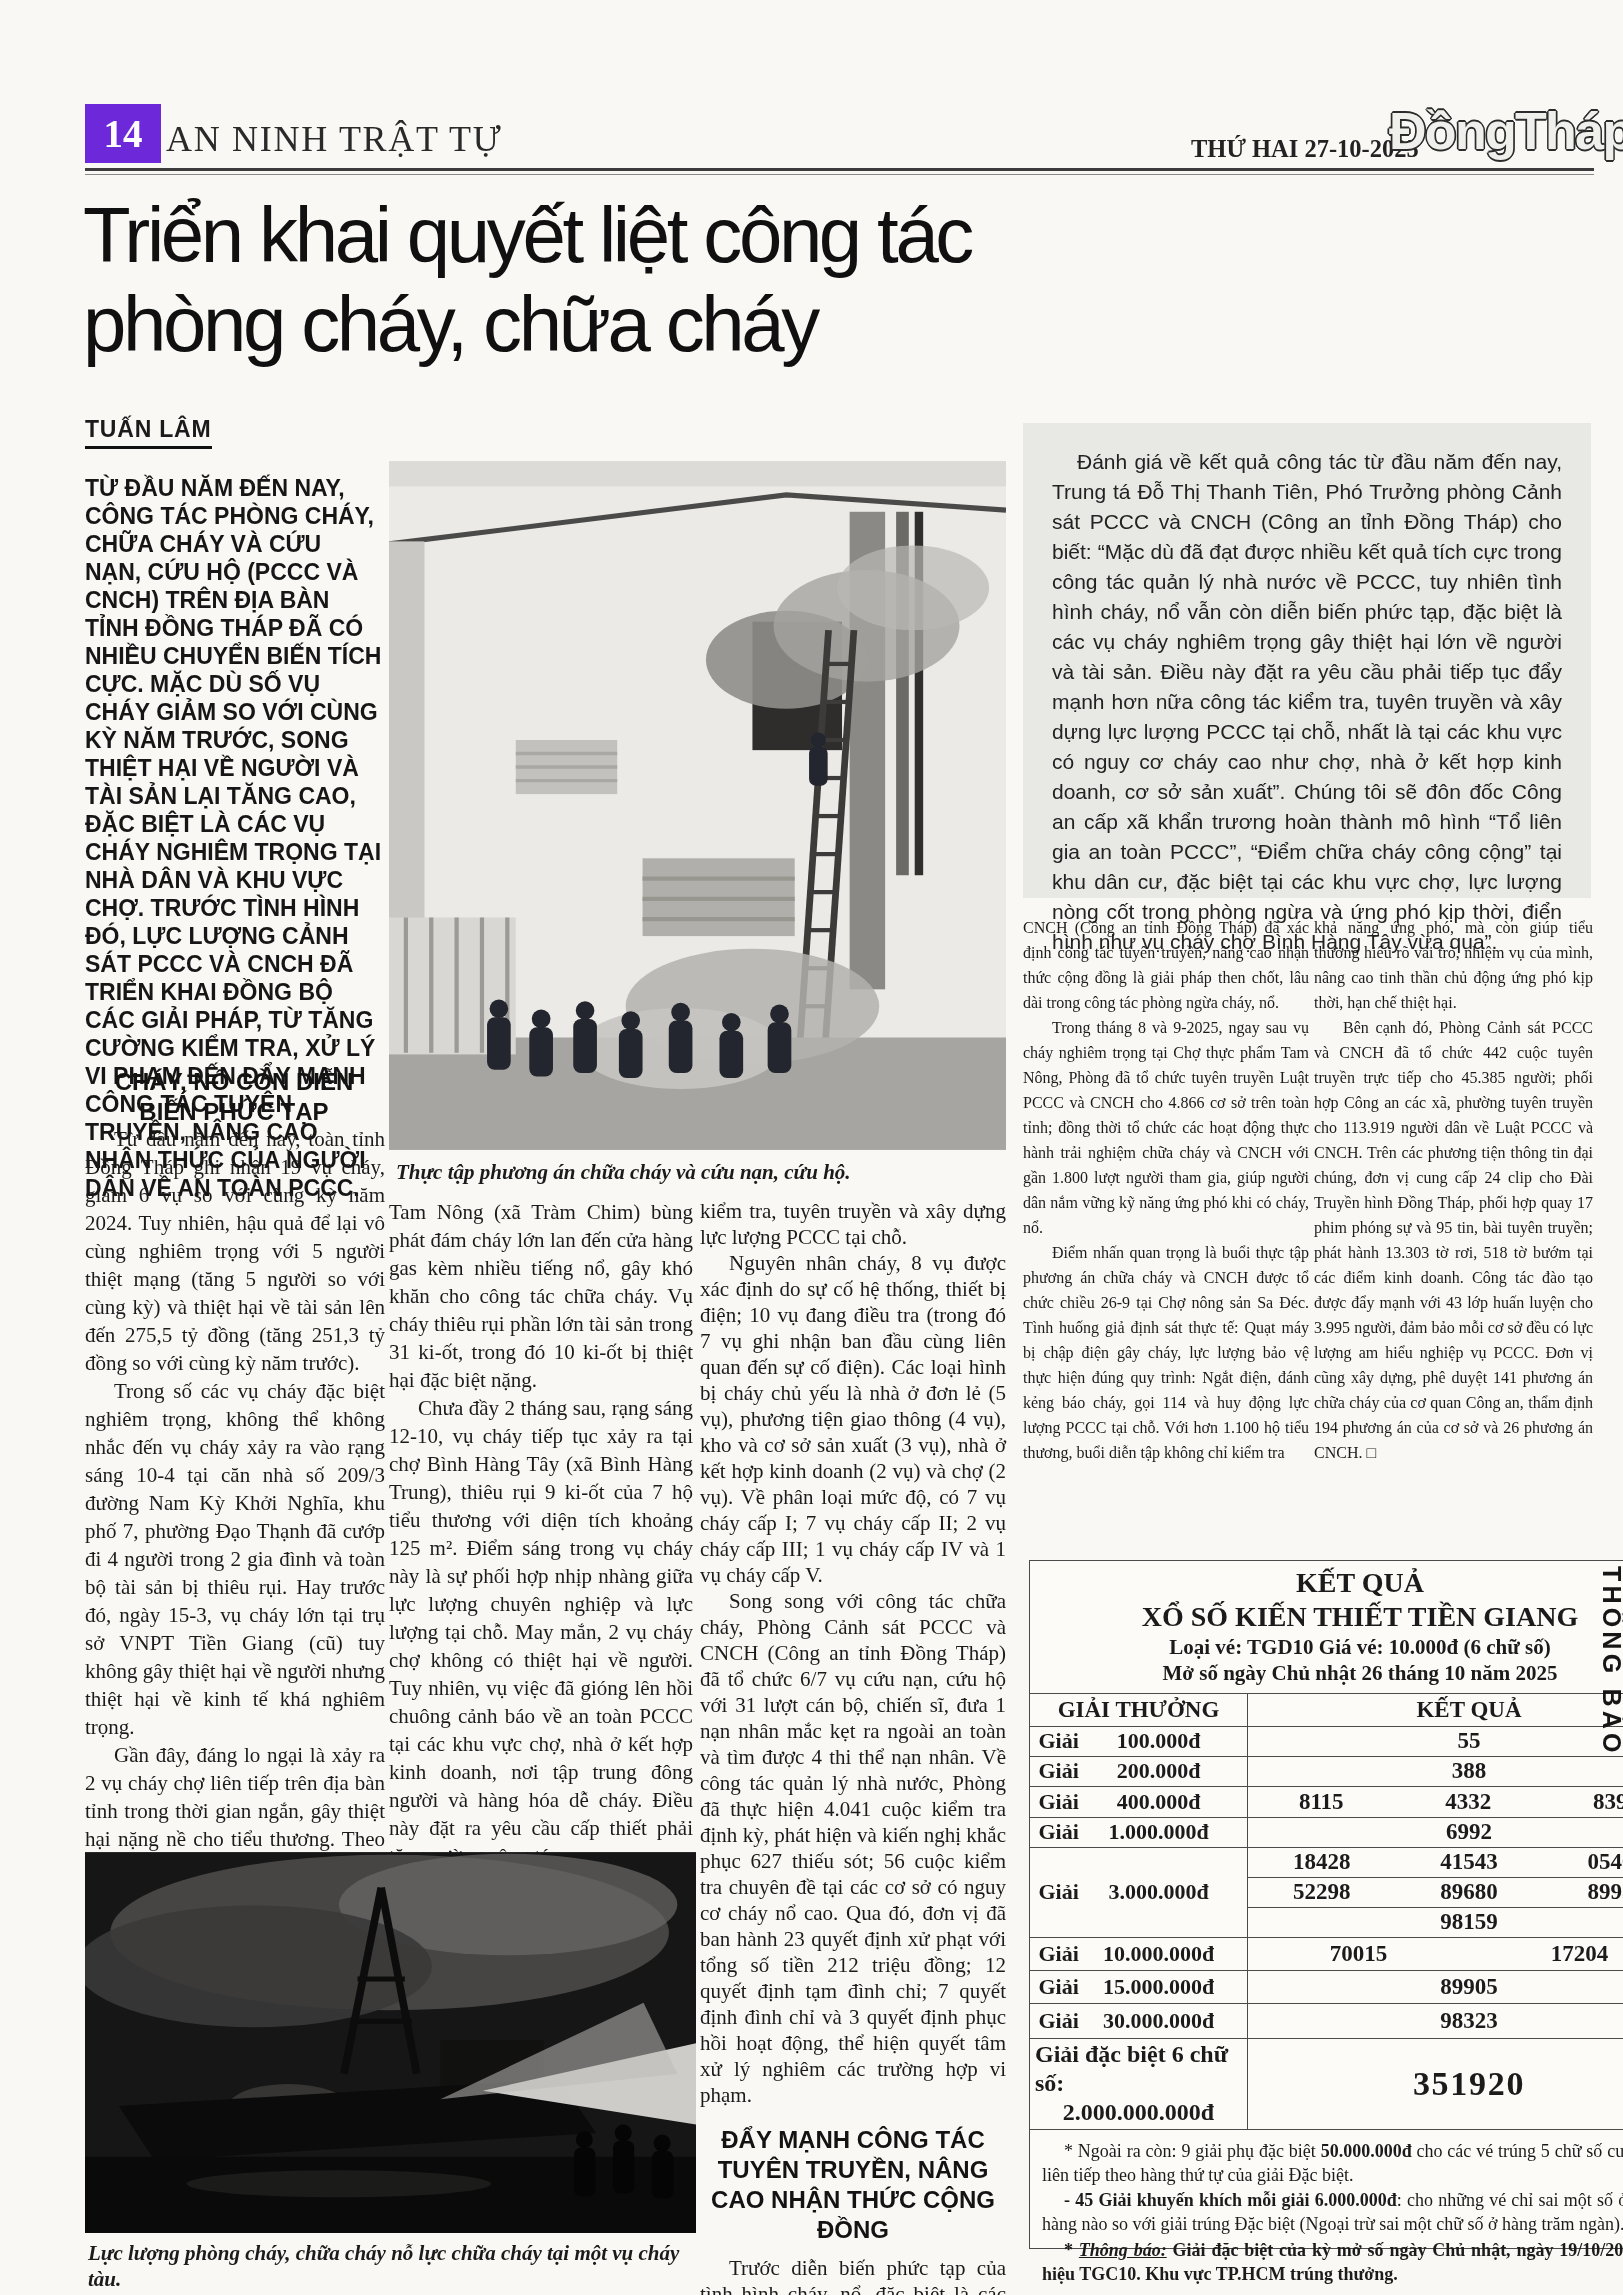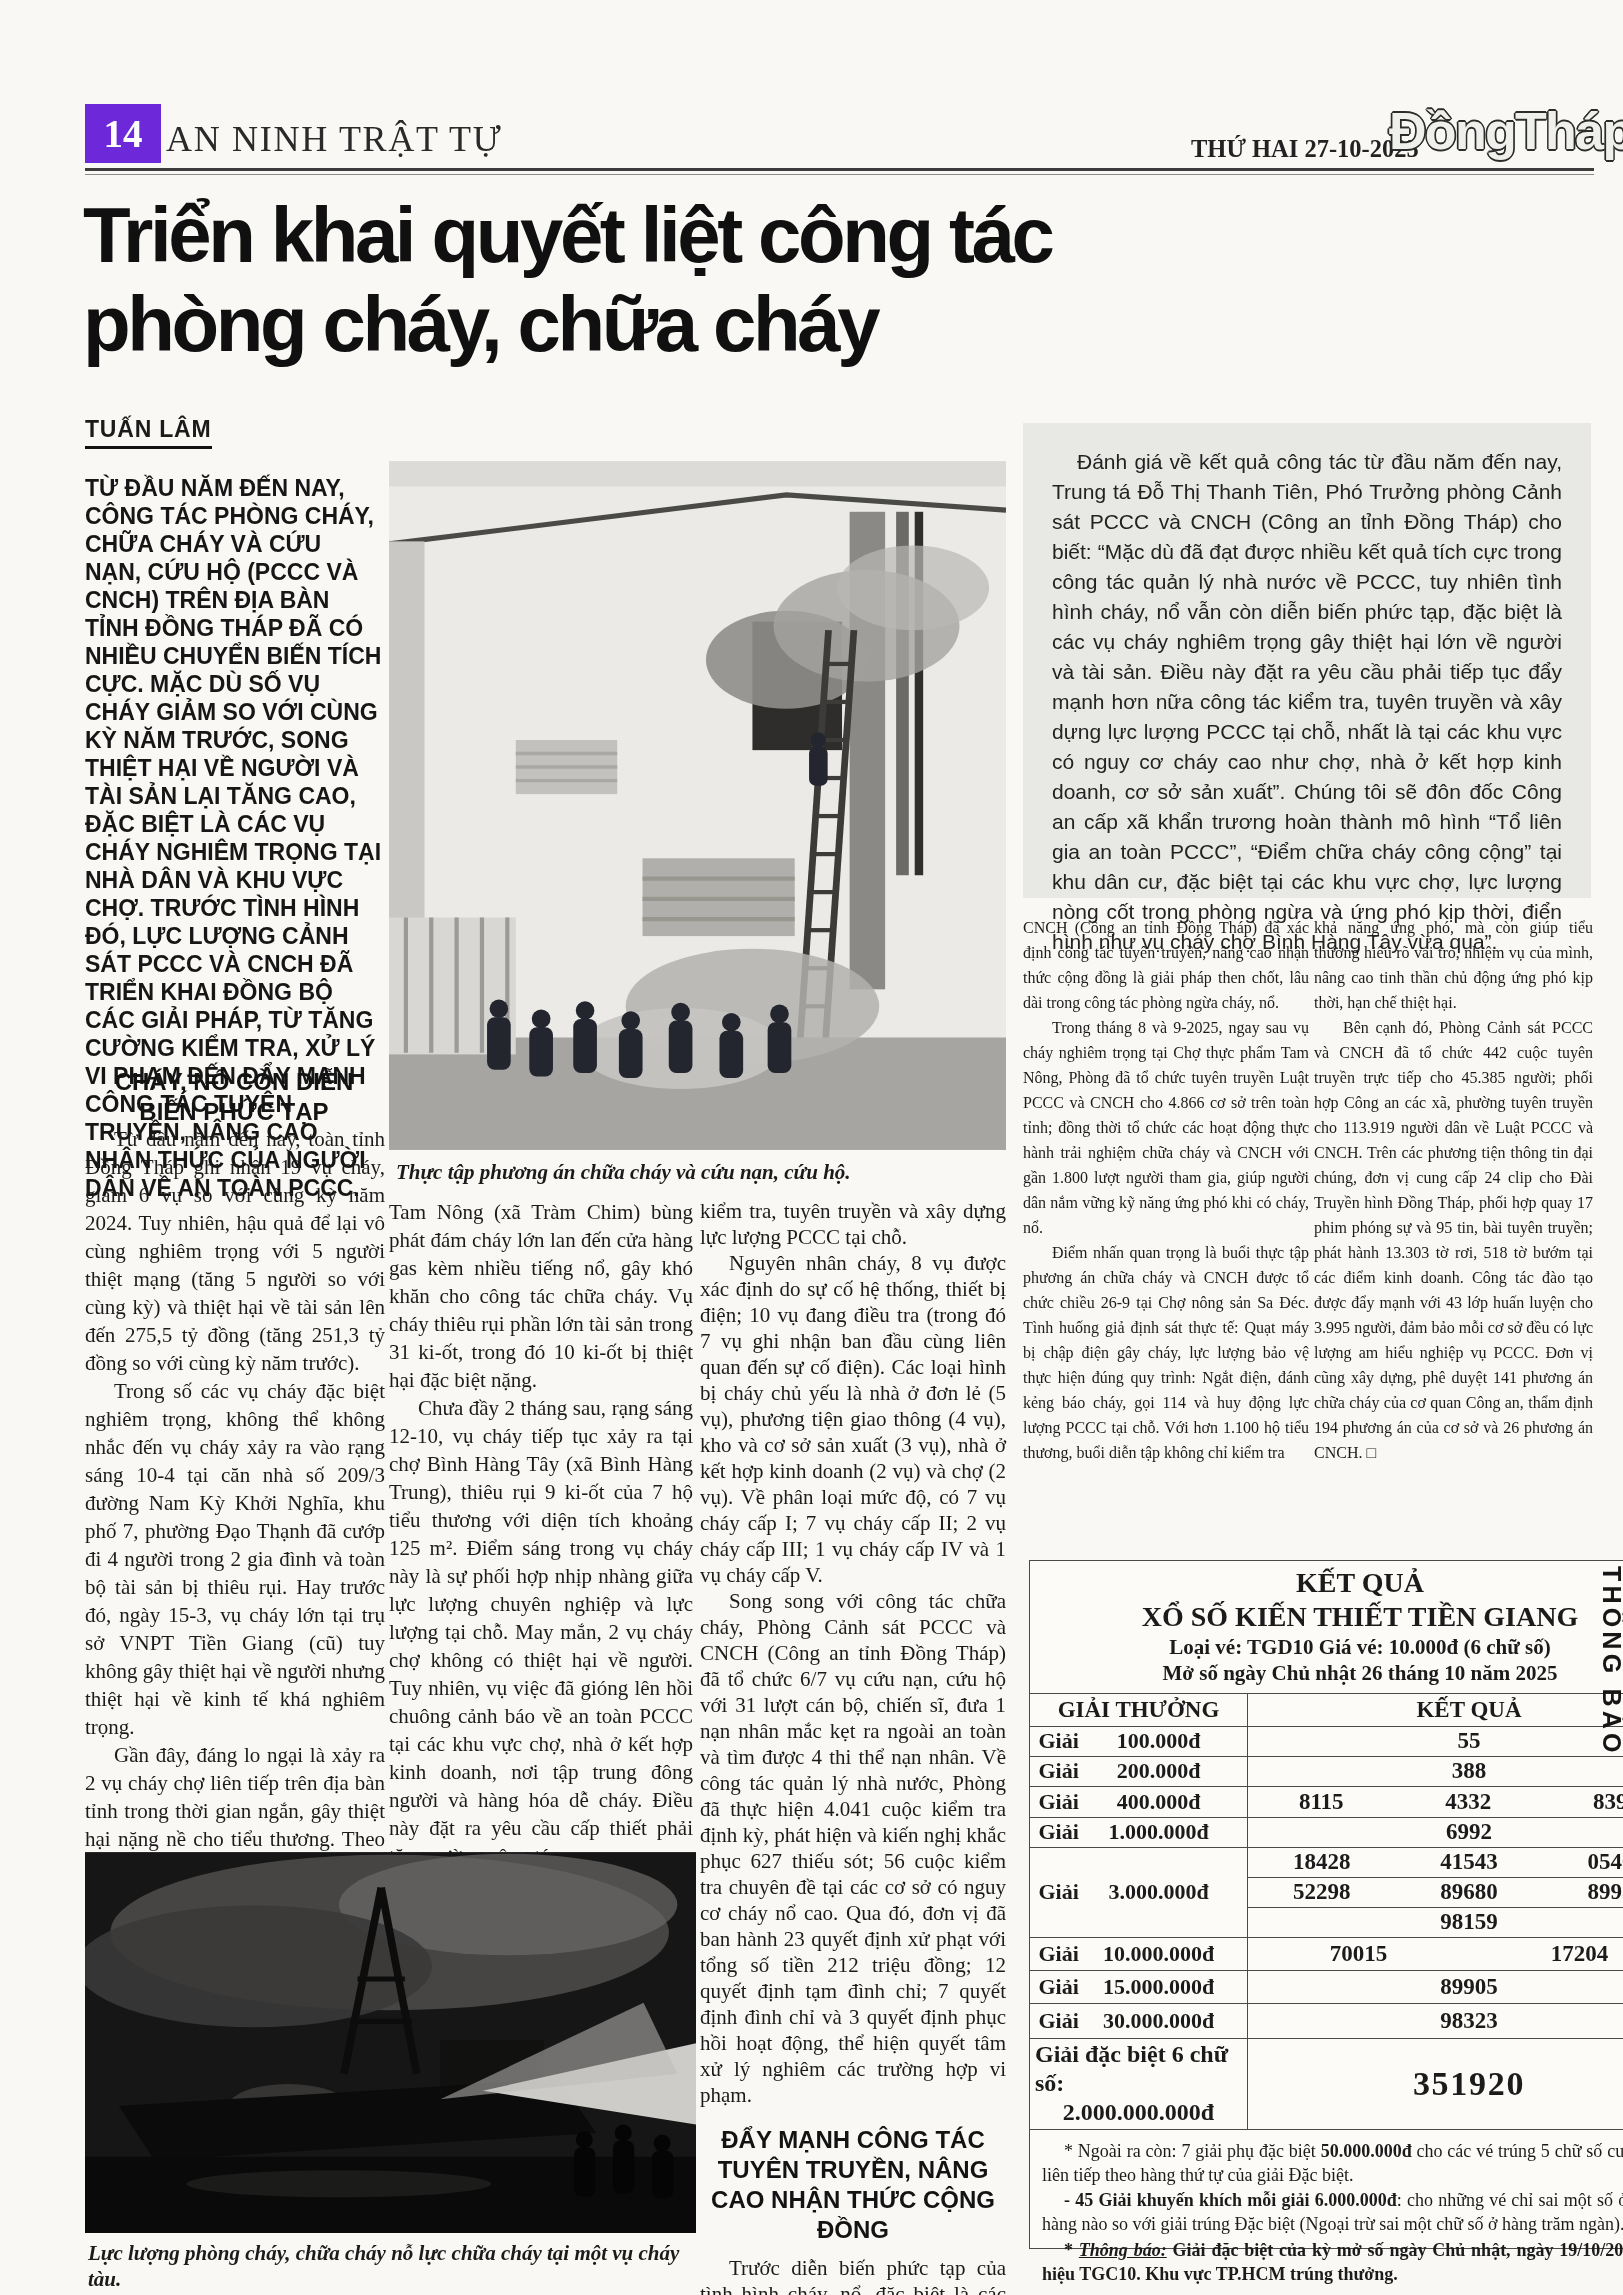--- a/index.html
+++ b/index.html
@@ -14,21 +14,21 @@
   .pagenum{width:76px;height:59px;background:#6d28d9;color:#fdfdfd;
            font:bold 39px/59px "Liberation Serif",serif;text-align:center;}
   .section{font:36px "Liberation Serif",serif;letter-spacing:1.7px;color:#2a2a2a;}
   .hdate{font:bold 24.5px "Liberation Serif",serif;color:#222;}
   .masthead{font:900 52px "Liberation Sans",sans-serif;letter-spacing:-1.7px;color:#efefec;
             text-shadow:1.7px 0 0 #2c2c2c,-1.7px 0 0 #2c2c2c,0 1.7px 0 #2c2c2c,0 -1.7px 0 #2c2c2c,
                         0.8px 0.8px 0 #2c2c2c,-0.8px -0.8px 0 #2c2c2c,0.8px -0.8px 0 #2c2c2c,-0.8px 0.8px 0 #2c2c2c;}
   .hrule{border-top:3.4px solid #3c3c3c;border-bottom:0.8px solid #8a8a8a;height:2.5px;}
 
   
-  .hl{font-family:"Liberation Sans",sans-serif;font-weight:700;font-size:78px;line-height:85px;
+  .hl{font-family:"Liberation Sans",sans-serif;font-weight:400;font-size:78px;line-height:85px;
       letter-spacing:-3.4px;color:#101010;white-space:nowrap;}
   .byline{display:inline-block;font:bold 23px "Liberation Sans",sans-serif;letter-spacing:0.8px;
           border-bottom:3.4px solid #111;padding-bottom:3px;}
 
   
   .lead{font:bold 23px/28px "Liberation Sans",sans-serif;color:#161616;}
   .subhead{font:bold 24px/30px "Liberation Sans",sans-serif;text-align:center;color:#131313;}
   .serif1{font-size:21px;line-height:28px;}
   .serif2{font-size:21px;line-height:26px;}
   .serif3{font-size:16px;line-height:25px;}
@@ -331,21 +331,21 @@
           <span>Giải đặc biệt 6 chữ số:</span>
           <span>2.000.000.000đ</span>
         </div>
         <div class="sp-res">
             <span>351920</span>
           </div>
       </div>
     </div>
 
     <div class="notes">
-        <p class="note"><span>* Ngoài ra còn: 7 giải phụ đặc biệt </span><span style="font-weight: bold;">50.000.000đ</span><span> cho các vé trúng 5 chữ số cuối cùng liên tiếp theo hàng thứ tự của giải Đặc biệt.</span></p>
+        <p class="note"><span>* Ngoài ra còn: 9 giải phụ đặc biệt </span><span style="font-weight: bold;">50.000.000đ</span><span> cho các vé trúng 5 chữ số cuối cùng liên tiếp theo hàng thứ tự của giải Đặc biệt.</span></p>
         <p class="note"><span style="font-weight: bold;">- 45 Giải khuyến khích mỗi giải 6.000.000đ</span><span>: cho những vé chỉ sai một số ở bất cứ hàng nào so với giải trúng Đặc biệt (Ngoại trừ sai một chữ số ở hàng trăm ngàn).</span></p>
         <p class="note"><span style="font-weight: bold;">* </span><span style="font-weight: bold; text-decoration: underline; font-style: italic;">Thông báo:</span><span style="font-weight: bold;"> Giải đặc biệt của kỳ mở số ngày Chủ nhật, ngày 19/10/2025 - ký hiệu TGC10. Khu vực TP.HCM trúng thưởng.</span></p>
       </div>
   </div>
 
   <div class="abs vlabel" style="left:1597px;top:1566px;">THÔNG BÁO</div>
 
 </div>
 
 

